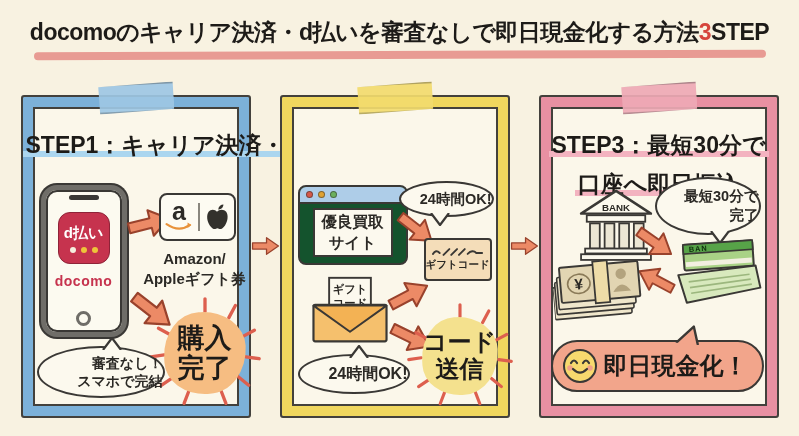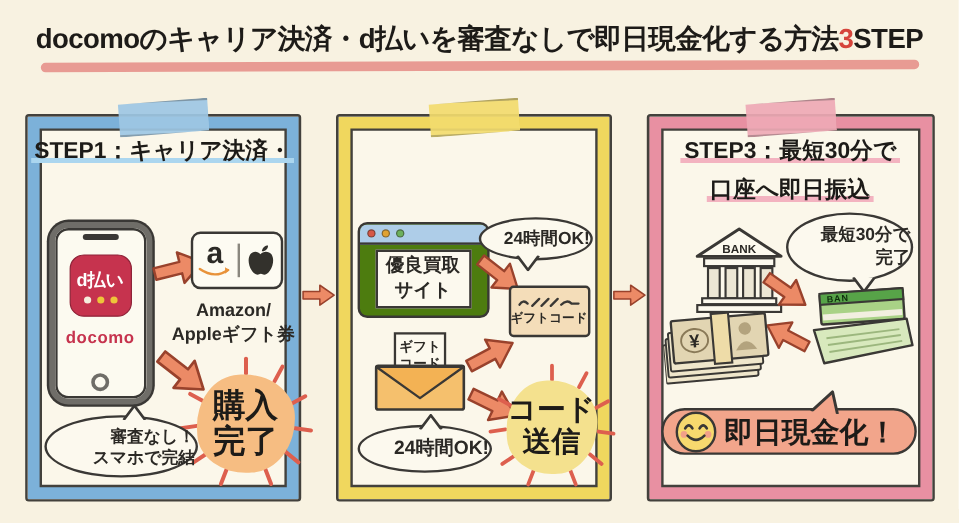--- a/index.html
+++ b/index.html
@@ -31,21 +31,21 @@
   .panel-1{width:230px;--accent:var(--step1_accent);--ucol:var(--step1_underline);}
   .panel-2{width:230px;--accent:var(--step2_accent);--ucol:var(--step2_underline);}
   .panel-3{width:240px;--accent:var(--step3_accent);--ucol:var(--step3_underline);}
   .tape{position:absolute;top:-14px;left:50%;width:76px;height:30px;margin-left:-38px;opacity:.92;
         transform:rotate(-2.5deg);box-shadow:0 1px 2px rgba(70,55,30,.35);
         clip-path:polygon(1% 9%,99% 0%,100% 91%,2% 100%);border-top:2px solid rgba(40,40,40,.35);border-bottom:2px solid rgba(40,40,40,.3);}
   .tape-blue{background:var(--tape_blue);} .tape-yellow{background:var(--tape_yellow);} .tape-pink{background:var(--tape_pink);}
   .connector{width:29px;display:flex;justify-content:center;margin-top:140px;}
   .connector svg{width:30px;height:22px;}
 
-  .step-header{margin-top:14px;text-align:center;font-size:19px;line-height:1.7;font-weight:800;white-space:nowrap;color:#1d1b18;}
+  .step-header{margin-top:29px;text-align:center;font-size:23px;line-height:1.7;font-weight:800;white-space:nowrap;color:#1d1b18;}
   .u{background:linear-gradient(transparent 74%,var(--ucol) 74%,var(--ucol) 96%,transparent 96%);padding:0 3px;}
 
   .arrow{position:absolute;}
   .arrow svg{display:block;width:100%;}
 
   
   .bubble{position:absolute;background:#fcf9ee;border:2.5px solid var(--line);border-radius:50%;
           display:flex;flex-direction:column;align-items:flex-end;justify-content:center;
           font-weight:700;text-align:center;line-height:1.3;}
   .tail{position:absolute;width:22px;height:13px;}
@@ -70,37 +70,37 @@
   .docomo{margin-top:9px;font-size:14px;font-weight:800;color:var(--dpay_red);letter-spacing:.5px;}
   .home-btn{margin-top:auto;margin-bottom:6px;width:15px;height:15px;border:3px solid #6f6d68;border-radius:50%;}
   .giftcard{position:absolute;left:136px;top:96px;width:77px;height:48px;background:#fdfbf2;border:2.5px solid var(--line);border-radius:8px;
             display:flex;align-items:center;justify-content:center;gap:5px;}
   .gc-amazon{display:flex;flex-direction:column;align-items:center;}
   .gc-a{font-size:25px;font-weight:800;line-height:.75;color:#2c2a26;}
   .gc-divider{width:2px;height:28px;background:#8a877e;}
   .p1-caption{position:absolute;left:116px;top:152px;width:112px;text-align:center;font-size:15px;font-weight:700;line-height:1.32;}
 
   
-  .browser{position:absolute;left:16px;top:88px;width:110px;height:80px;background:#4d7c0f;border:2.5px solid var(--line);border-radius:8px;overflow:hidden;}
+  .browser{position:absolute;left:16px;top:88px;width:110px;height:80px;background:#14532d;border:2.5px solid var(--line);border-radius:8px;overflow:hidden;}
   .browser-bar{height:17px;background:#aecde8;border-bottom:2.5px solid var(--line);display:flex;align-items:center;gap:5px;padding-left:6px;}
   .browser-bar i{width:7px;height:7px;border-radius:50%;border:1px solid rgba(40,40,40,.5);}
   .dot-r{background:#d65848;} .dot-y{background:#e0a232;} .dot-g{background:#6cb05c;}
   .browser-body{height:calc(100% - 19px);display:flex;align-items:center;justify-content:center;}
   .site-box{border:2px solid var(--line);background:#fcf9ee;padding:2px 7px;font-size:15.5px;font-weight:800;text-align:center;line-height:1.3;}
   .code-box{position:absolute;left:142px;top:141px;width:68px;height:43px;background:#f4ddb9;border:2.5px solid var(--line);border-radius:4px;
             display:flex;flex-direction:column;align-items:center;justify-content:center;gap:1px;}
   .code-box svg{width:54px;height:10px;}
   .code-label{font-size:10.5px;font-weight:800;white-space:nowrap;}
   .envelope{position:absolute;left:28px;top:172px;width:80px;height:82px;}
 
   
   .bank{position:absolute;left:36px;top:84px;width:78px;height:88px;}
   .passbook{position:absolute;left:134px;top:140px;width:86px;height:74px;transform:rotate(-4deg);}
   .money{position:absolute;left:12px;top:160px;width:90px;height:68px;transform:rotate(-5deg);}
-  .final-bubble{position:absolute;left:10px;top:243px;width:213px;height:39px;background:var(--result_bubble_salmon);
+  .final-bubble{position:absolute;left:10px;top:243px;width:213px;height:52px;background:var(--result_bubble_salmon);
                 border:2.5px solid var(--line);border-radius:28px;display:flex;align-items:center;padding:0 9px;gap:6px;}
   .final-bubble .big-tail{position:absolute;top:-18px;left:122px;width:26px;height:20px;transform:rotate(6deg);}
   .final-text{font-size:24px;font-weight:800;white-space:nowrap;color:#1d1b18;}
   .smiley{width:36px;height:36px;flex:0 0 auto;}
 </style>
 </head>
 <body>
 
 <div class="page">
 

